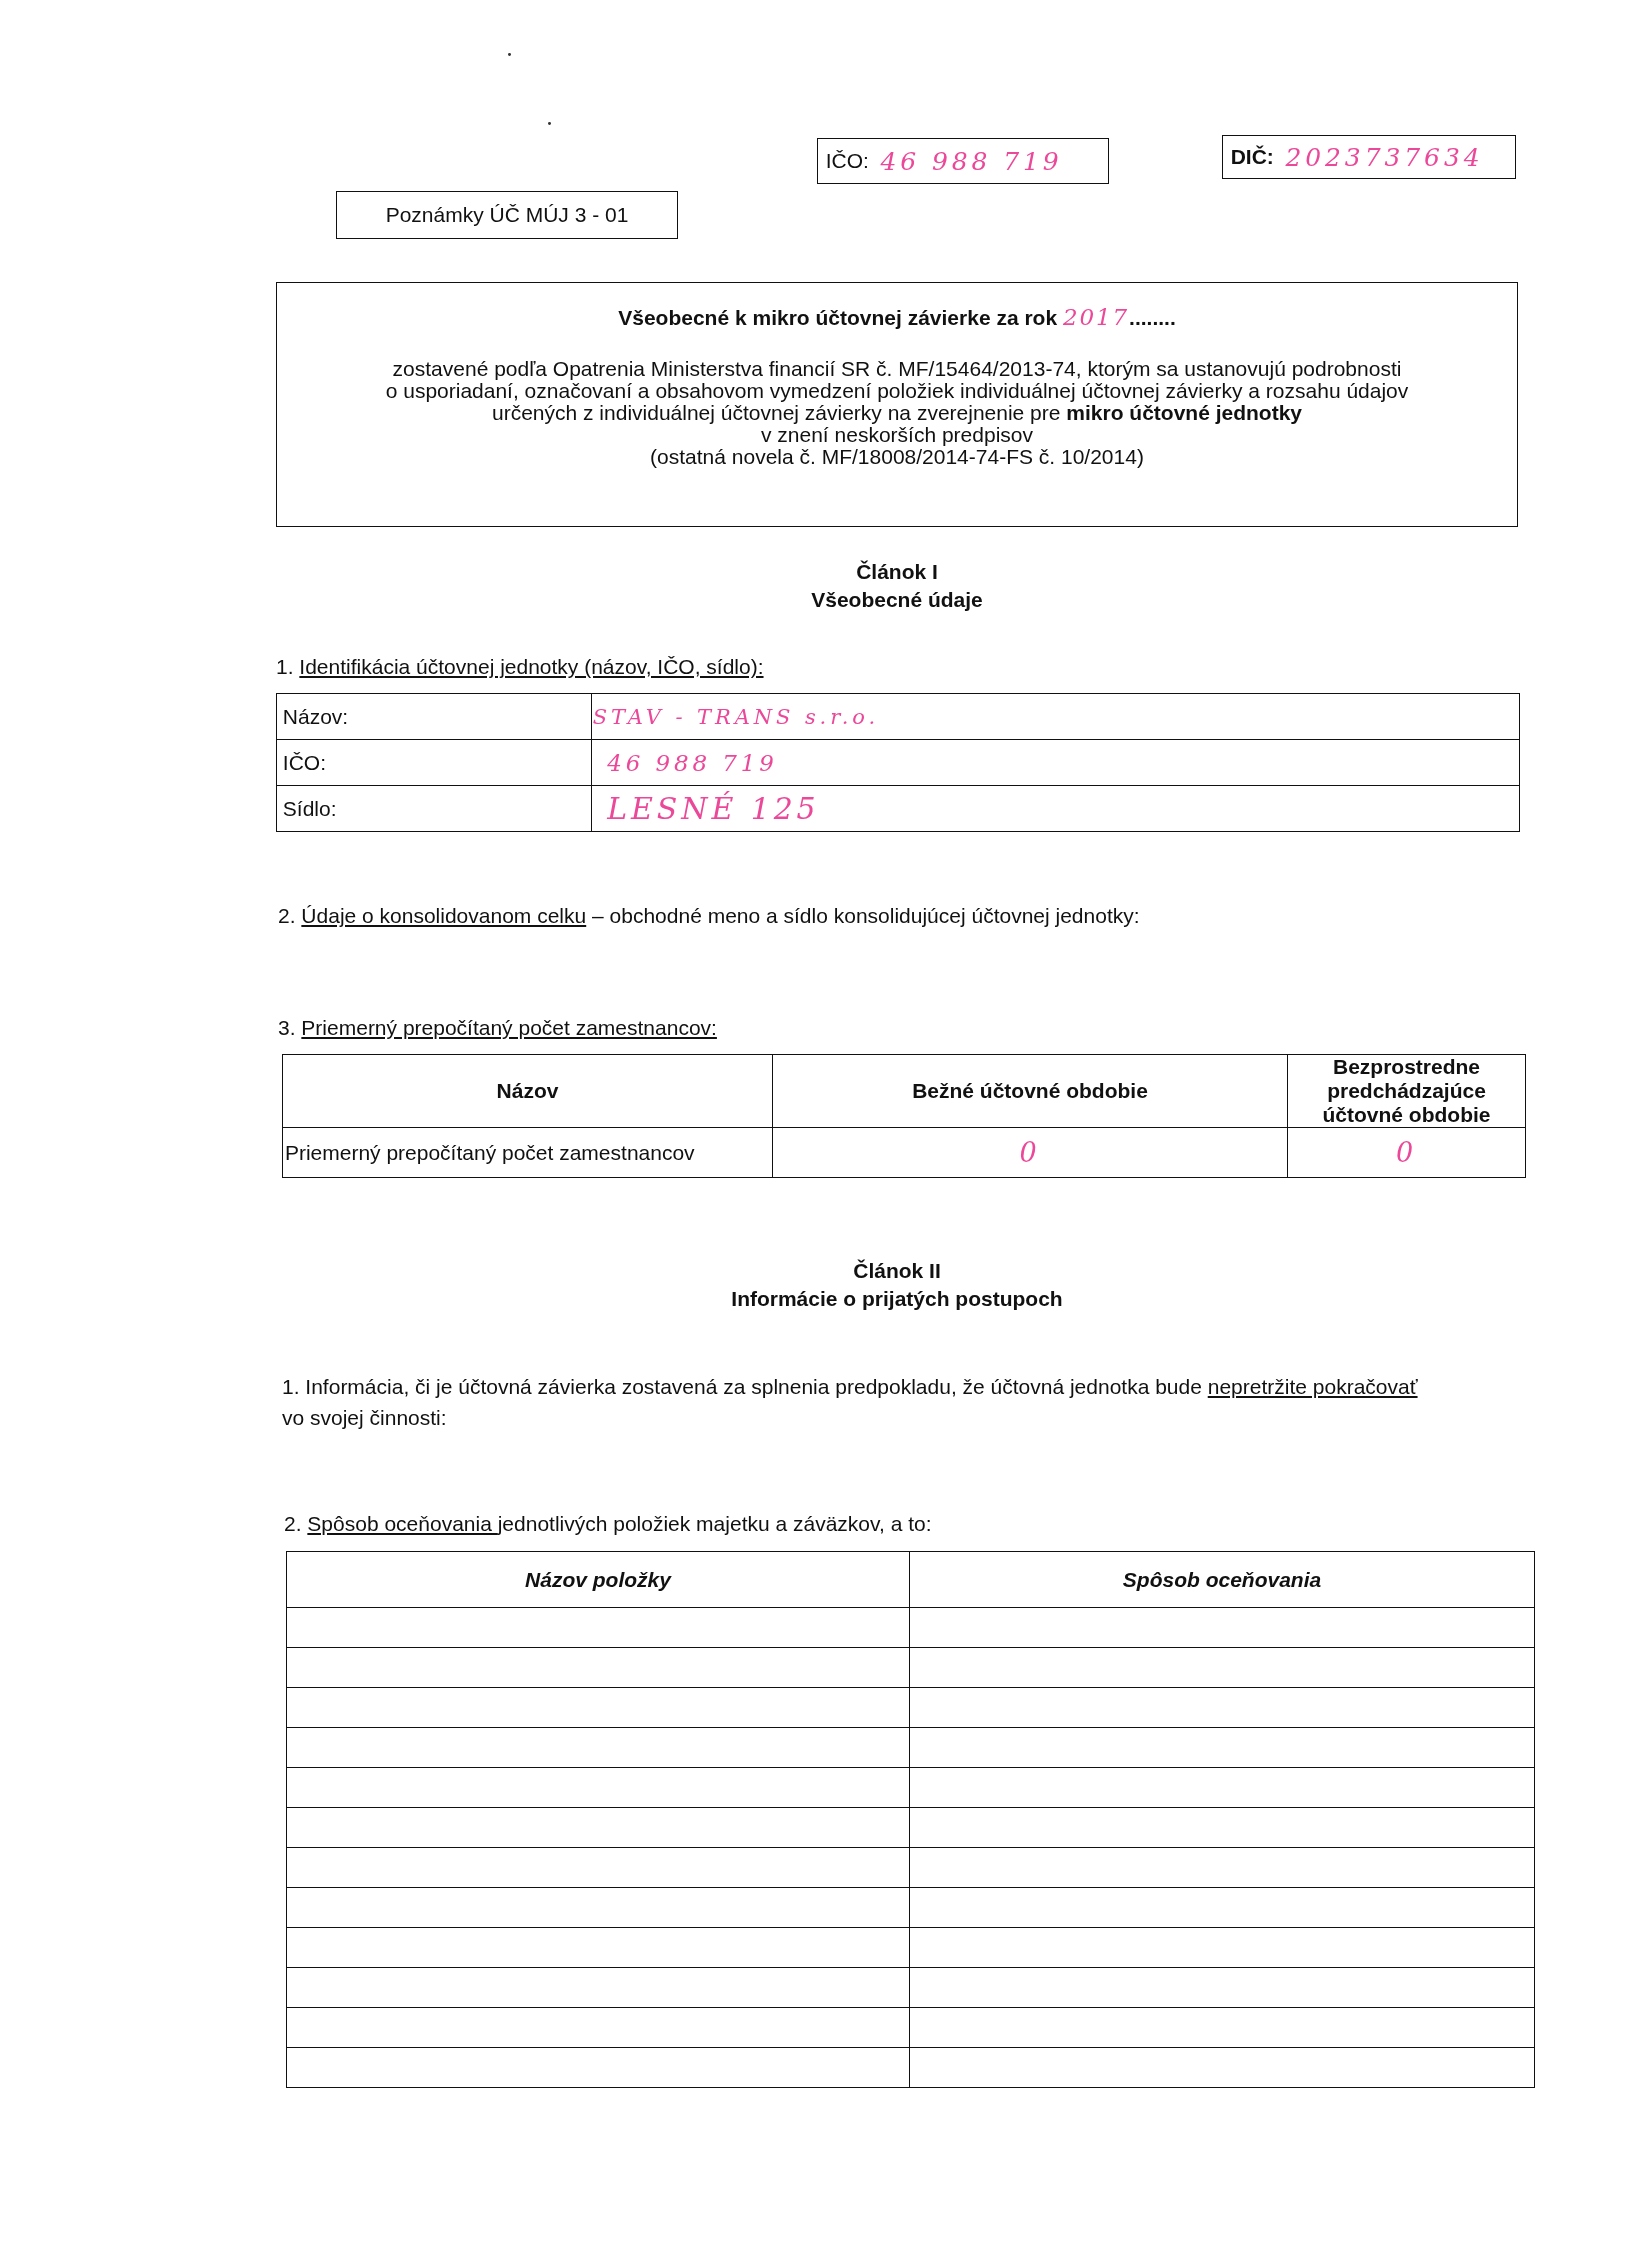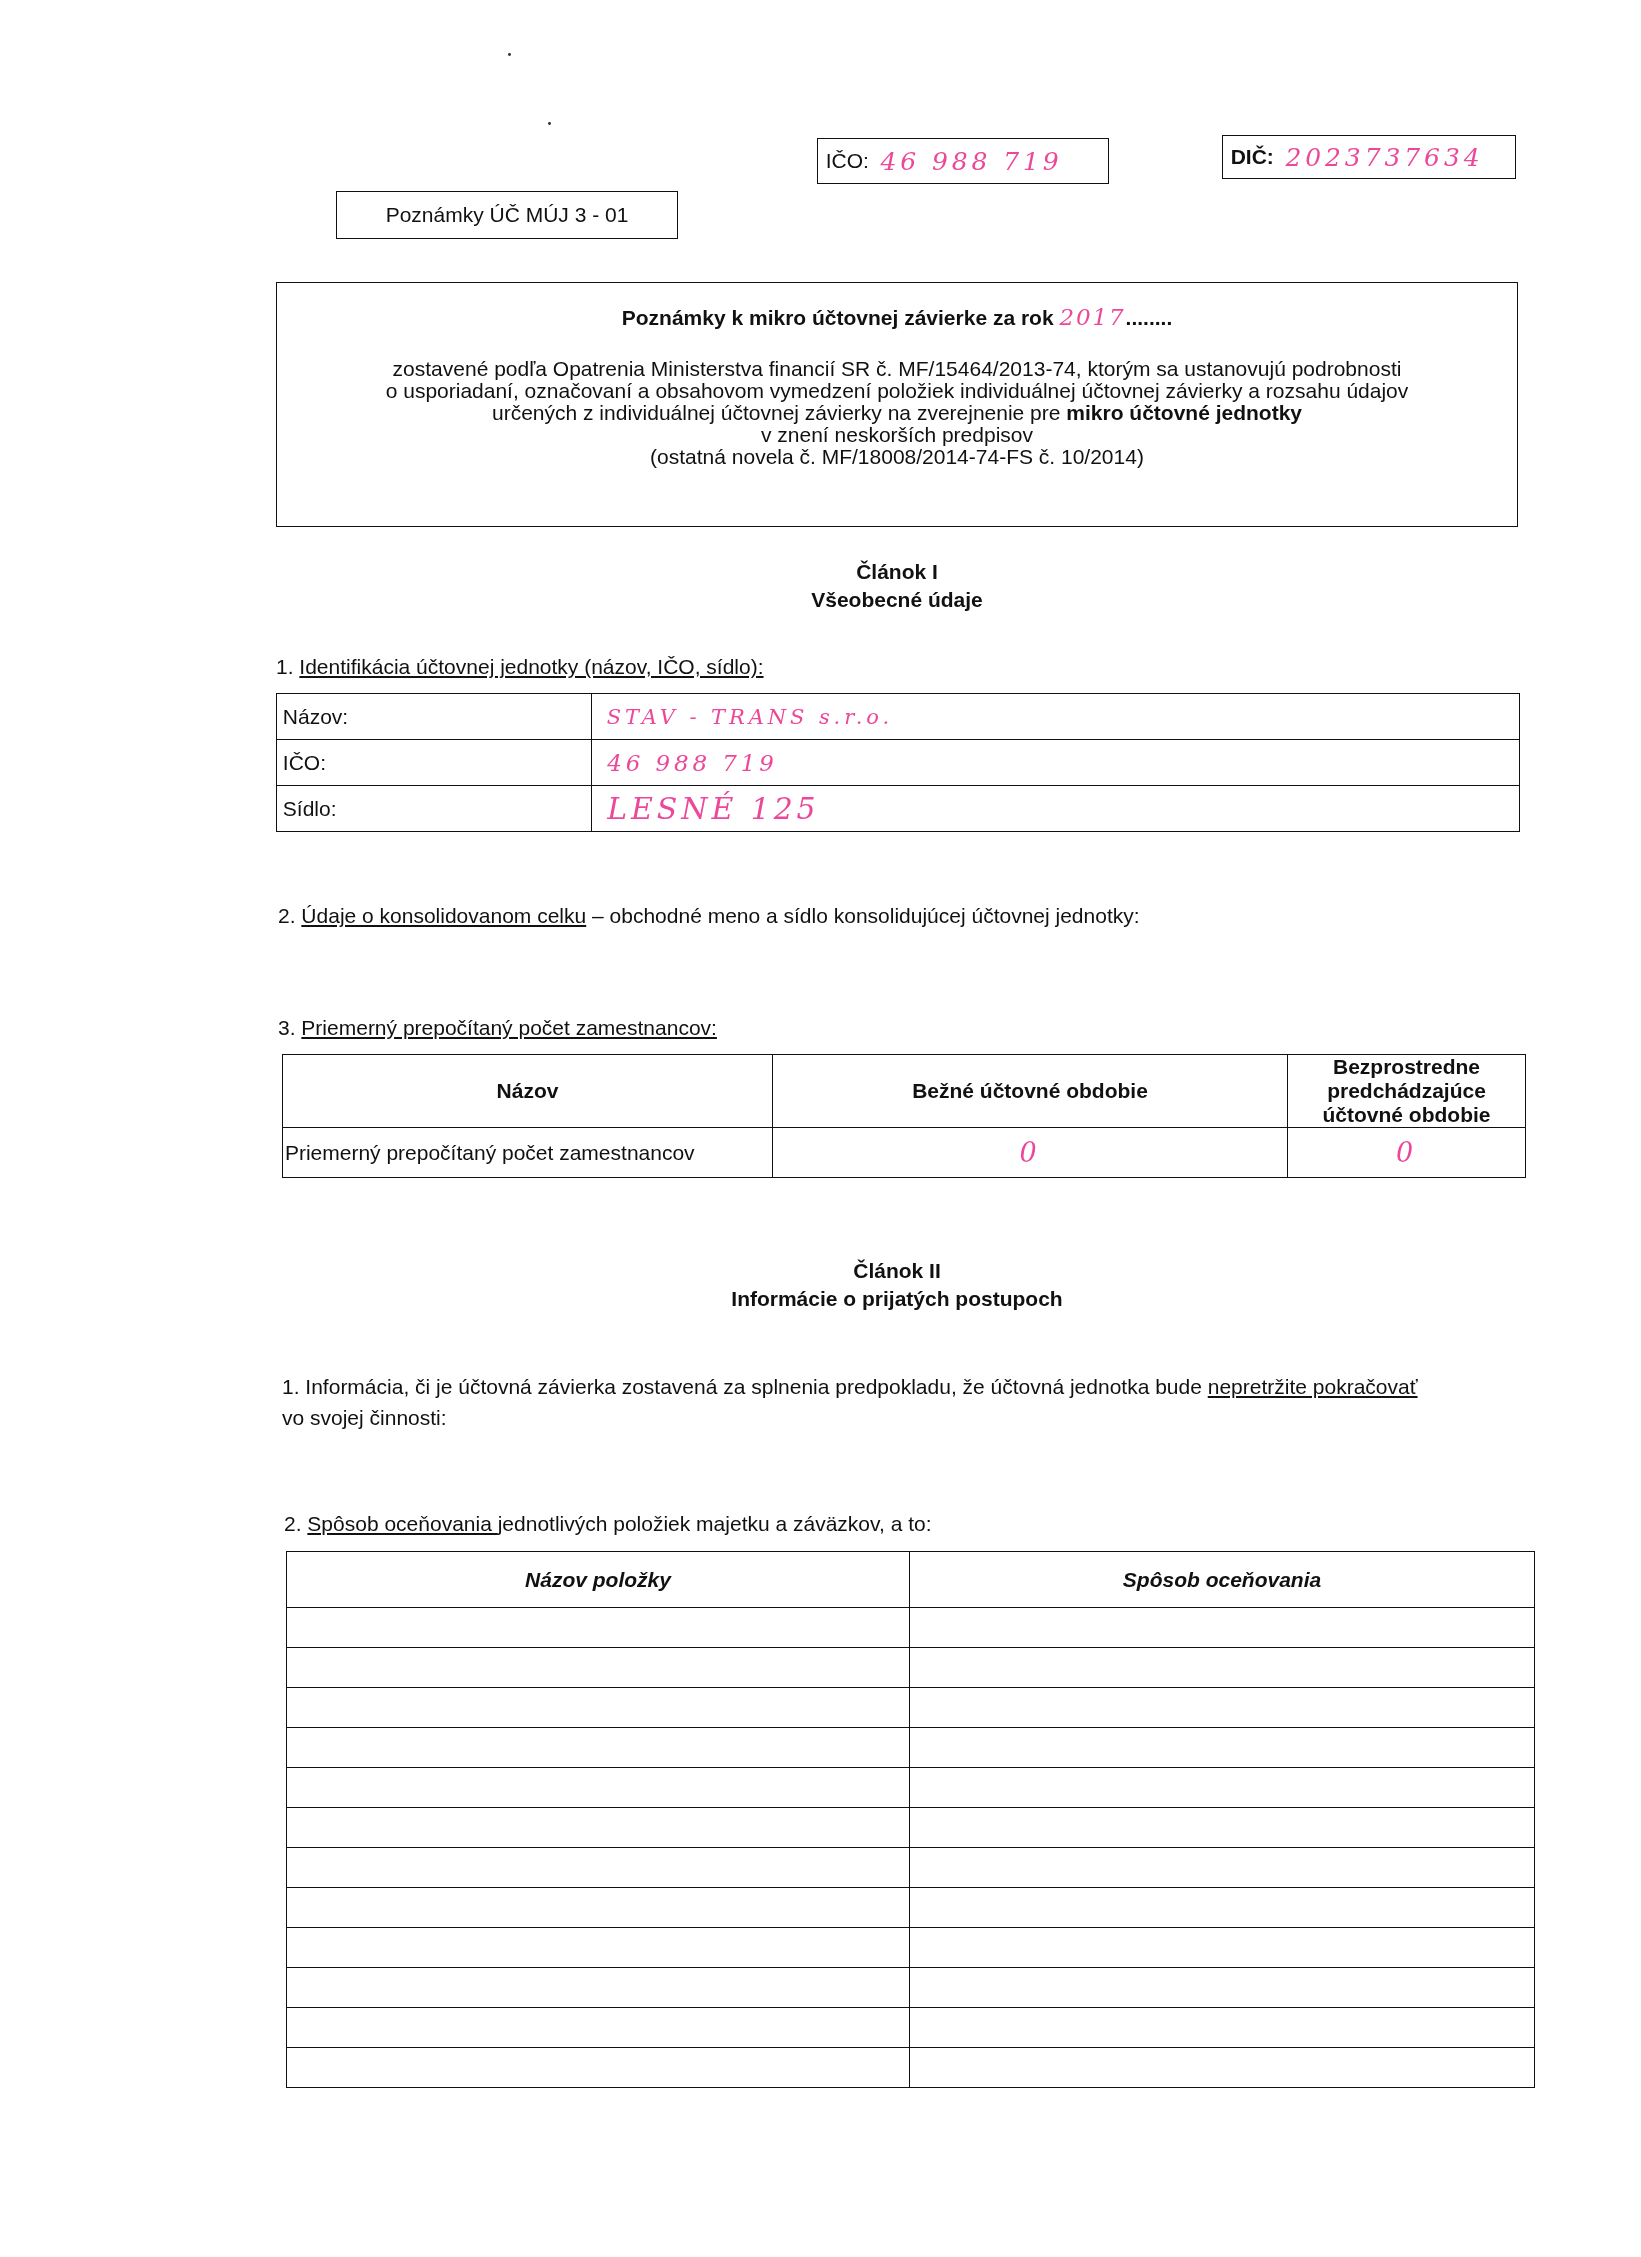--- a/index.html
+++ b/index.html
@@ -29,21 +29,21 @@
   <span class="hand" style="margin-left:11.6px;font-size:25px;">46 988 719</span>
 </div>
 
 <div class="abs box" style="left:1222px;top:135px;width:294px;height:44px;display:flex;align-items:center;padding-left:7.7px;font-size:21px;">
   <span style="font-weight:bold;">DIČ:</span>
   <span class="hand" style="margin-left:11.6px;font-size:25px;">2023737634</span>
 </div>
 
 <div class="abs box center" style="left:276px;top:282px;width:1242px;height:245px;padding-top:23px;font-size:21px;line-height:22px;">
   <div style="font-weight:bold;font-size:21px;margin-bottom:29px;">
-    <span>Poznámky k mikro účtovnej závierke za rok </span><span class="hand" style="font-size:23px;letter-spacing:1.9px;">2017</span><span>........</span>
+    <span>Všeobecné k mikro účtovnej závierke za rok </span><span class="hand" style="font-size:23px;letter-spacing:1.9px;">2017</span><span>........</span>
   </div>
   <div>zostavené podľa Opatrenia Ministerstva financií SR č. MF/15464/2013-74, ktorým sa ustanovujú podrobnosti</div>
   <div>o usporiadaní, označovaní a obsahovom vymedzení položiek individuálnej účtovnej závierky a rozsahu údajov</div>
   <div>
     <span>určených z individuálnej účtovnej závierky na zverejnenie pre </span><b>mikro účtovné jednotky</b>
   </div>
   <div>v znení neskorších predpisov</div>
   <div>(ostatná novela č. MF/18008/2014-74-FS č. 10/2014)</div>
 </div>
 
@@ -53,21 +53,21 @@
 </div>
 
 <div class="abs" style="left:276px;top:655px;font-size:21px;">
   <span>1. </span><span class="u">Identifikácia účtovnej jednotky (názov, IČO, sídlo):</span>
 </div>
 
 <table class="abs" style="left:276px;top:693px;width:1244px;font-size:21px;">
   <tbody>
       <tr style="height:46px;">
     <td style="width:307px;padding-left:5.8px;">Názov:</td>
-    <td style="padding-left:15px;"><span class="hand" style="font-size:21px;">STAV - TRANS s.r.o.</span></td>
+    <td style="padding-left:1px;"><span class="hand" style="font-size:21px;">STAV - TRANS s.r.o.</span></td>
   </tr>
   <tr style="height:46px;">
     <td style="padding-left:5.8px;">IČO:</td>
     <td style="padding-left:15.4px;"><span class="hand" style="font-size:23px;">46 988 719</span></td>
   </tr>
   <tr style="height:46px;">
     <td style="padding-left:5.8px;">Sídlo:</td>
     <td style="padding-left:15.4px;"><span class="hand" style="font-size:30px;font-style:italic;">LESNÉ 125</span></td>
   </tr>
 </tbody>

